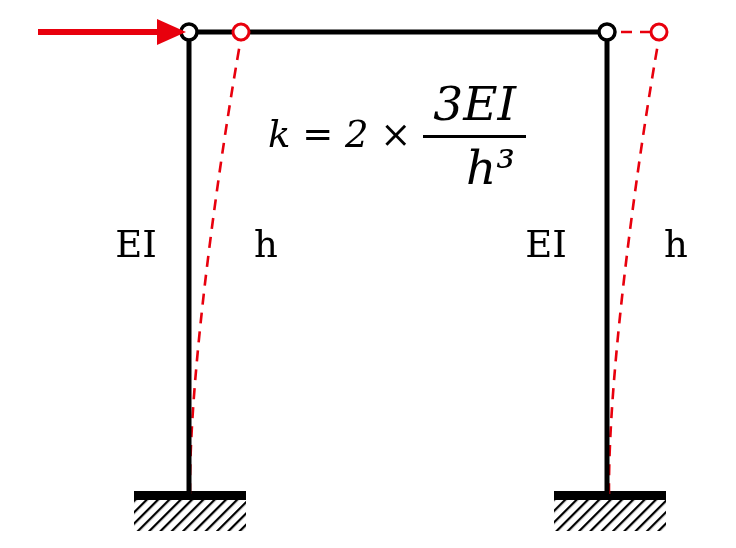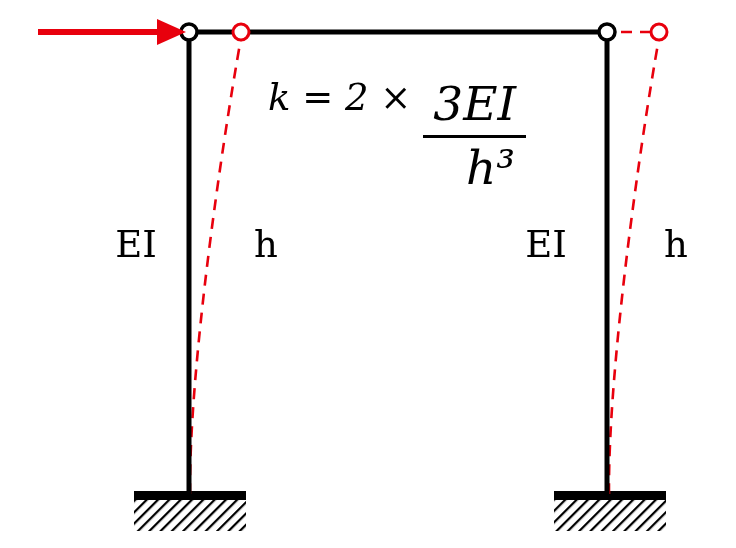--- a/index.html
+++ b/index.html
@@ -33,20 +33,21 @@
     font-size: 37px;
     color: var(--color-frame);
     white-space: nowrap;
     line-height: 1;
   }
   .formula {
     position: absolute;
     left: 268px;
     top: 78px;
     display: flex;
+    align-items: center;
     gap: 12px;
     font-style: italic;
     font-size: 37px;
     color: var(--color-frame);
     line-height: 1.1;
   }
   .fraction {
     display: inline-flex;
     flex-direction: column;
     align-items: center;

